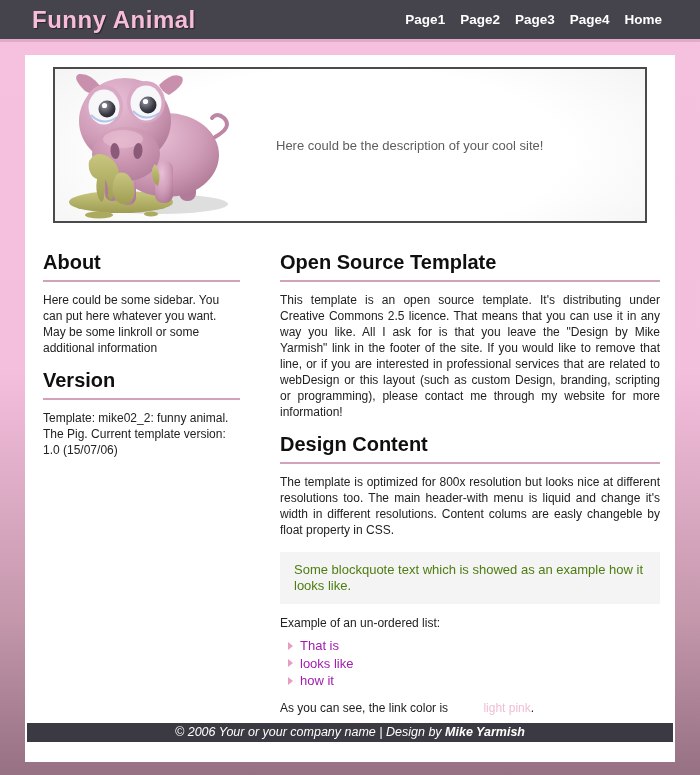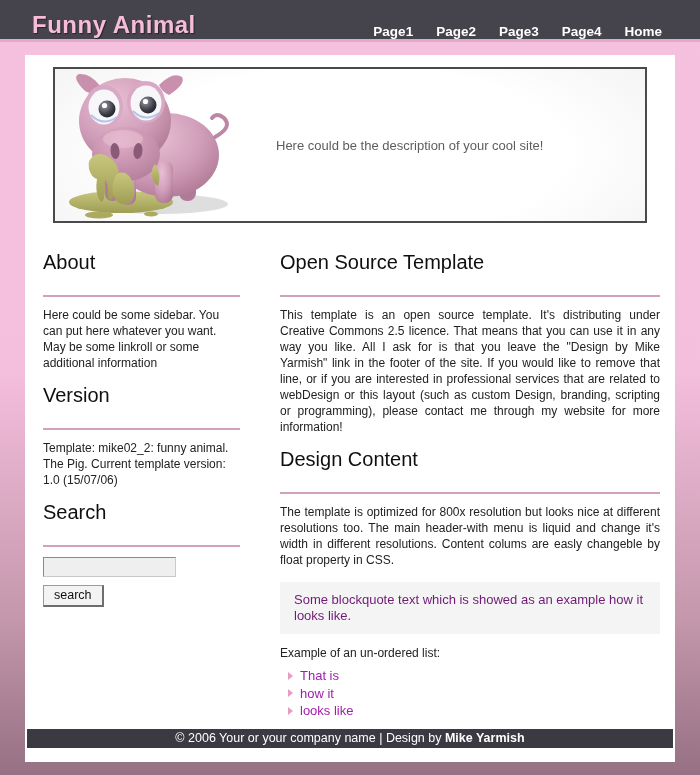--- a/index.html
+++ b/index.html
@@ -11,57 +11,57 @@
   html,body{margin:0;padding:0;}
   body{
     width:700px;height:775px;overflow:hidden;
     font-family:"Liberation Sans","DejaVu Sans",sans-serif;
     background:linear-gradient(180deg,var(--page-bg-top) 0%,#f4bedd 48%,#c497ab 80%,var(--page-bg-bottom) 100%);
   }
   
   .site-header{
     height:42px;background:var(--header-bg);
     border-bottom:3px solid #e2a9c9;
-    display:flex;align-items:flex-end;justify-content:space-between;
+    display:flex;align-items:center;justify-content:space-between;
     padding:0 38px 0 32px;
   }
   .site-title{
     color:var(--title-pink);font-size:24px;font-weight:bold;
     text-shadow:1px 1px 1px rgba(0,0,0,.45);letter-spacing:.5px;
   }
-  .top-nav{display:flex;gap:23px;}
+  .top-nav{display:flex;gap:15px;}
   .top-nav a{color:#ffffff;font-size:13.5px;font-weight:bold;text-decoration:none;cursor:pointer;}
   
   .container{
     position:relative;width:650px;height:707px;margin:13px auto 0;
     background:#ffffff;overflow:hidden;
   }
   
   .banner{
     margin:12px 28px 0;height:156px;border:2px solid #4a4a4a;
     background:radial-gradient(ellipse 130% 200% at 50% 55%, #ffffff 28%, #f0f0f0 55%, #cfcfcf 85%, #a8a8a8 100%);
     display:flex;align-items:stretch;overflow:hidden;
   }
   .banner-pig{flex:none;width:205px;height:152px;}
   .banner-desc{flex:1;display:flex;align-items:center;padding-left:16px;color:#5d5d5d;font-size:13px;}
   
   .content-row{display:flex;padding:28px 15px 0 18px;}
   .sidebar{flex:none;width:197px;}
   .main-col{flex:1;margin-left:40px;}
   h2{
-    font-size:20px;line-height:23px;font-weight:normal;color:#0f0f0f;
-    margin:0 0 10px;padding-bottom:21px;border-bottom:2px solid var(--heading-underline);
+    font-size:20px;line-height:23px;font-weight:bold;color:#0f0f0f;
+    margin:0 0 10px;padding-bottom:6px;border-bottom:2px solid var(--heading-underline);
   }
   .section{margin-bottom:6px;}
   .section + .section h2{margin-top:12px;}
   p{font-size:12px;line-height:16px;color:#222222;margin:0 0 13px;}
   .main-col p{text-align:justify;}
   blockquote{
     margin:14px 0 11px;padding:10px 14px;background:var(--blockquote-bg);
-    font-size:13px;line-height:16px;color:#701a75;
+    font-size:13px;line-height:16px;color:#4d7c0f;
   }
   .list-intro{margin:0 0 6px;}
   ul.arrow-list{list-style:none;margin:0 0 10px;padding:0 0 0 8px;}
   ul.arrow-list li{display:flex;align-items:center;font-size:13px;line-height:17.5px;color:#a21caf;}
   .arrow-bullet{
     display:inline-block;width:0;height:0;margin-right:7px;
     border-left:5px solid var(--bullet-pink);
     border-top:4px solid transparent;border-bottom:4px solid transparent;
   }
   .link-pink{color:var(--link-pink);text-decoration:none;cursor:pointer;margin-left:32px;}
@@ -72,23 +72,23 @@
     font-size:12px;padding:0 4px;
   }
   .search-button{
     font-family:inherit;font-size:12.5px;color:#111;
     padding:2px 10px 3px;background:#f3f3f3;
     border:1px solid #9a9a9a;border-right:2px solid #6e6e6e;border-bottom:2px solid #6e6e6e;
     cursor:pointer;
   }
   
   .site-footer{
-    position:absolute;left:2px;right:2px;bottom:14px;height:19px;
+    position:absolute;left:2px;right:2px;bottom:20px;height:19px;
     background:var(--footer-bg);color:#ffffff;
-    font-size:12.5px;line-height:19px;text-align:center;
+    font-size:12.5px;line-height:19px;text-align:center;font-style:italic;
   }
   .site-footer a{color:#ffffff;font-weight:bold;text-decoration:none;cursor:pointer;}
 </style>
 </head>
 <body>
 
 <div class="site-header">
   <div class="site-title">Funny Animal</div>
   <nav class="top-nav">
     <a>Page1</a>
@@ -163,49 +163,44 @@
 
     <div class="sidebar">
       <div class="section">
         <h2>About</h2>
         <p>Here could be some sidebar. You can put here whatever you want. May be some linkroll or some additional information</p>
       </div>
       <div class="section">
         <h2>Version</h2>
         <p><span>Template: mike02_2: funny animal. The Pig.</span> <span>Current template version: 1.0 (15/07/06)</span></p>
       </div>
-      <div class="section">
-        <h2>Search</h2>
-        <input type="text" class="search-input" value="" style="">
-        <button type="button" class="search-button">search</button>
-      </div>
     </div>
 
     <div class="main-col">
       <div class="section">
         <h2>Open Source Template</h2>
         <p>This template is an open source template. It's distributing under Creative Commons 2.5 licence. That means that you can use it in any way you like. All I ask for is that you leave the "Design by Mike Yarmish" link in the footer of the site. If you would like to remove that line, or if you are interested in professional services that are related to webDesign or this layout (such as custom Design, branding, scripting or programming), please contact me through my website for more information!</p>
       </div>
       <div class="section">
         <h2>Design Content</h2>
         <p>The template is optimized for 800x resolution but looks nice at different resolutions too. The main header-with menu is liquid and change it's width in different resolutions. Content colums are easly changeble by float property in CSS.</p>
         <blockquote>Some blockquote text which is showed as an example how it looks like.</blockquote>
         <p class="list-intro">Example of an un-ordered list:</p>
         <ul class="arrow-list">
           <li>
               <span class="arrow-bullet"></span>
               <span>That is</span>
             </li>
           <li>
               <span class="arrow-bullet"></span>
-              <span>how it</span>
+              <span>looks like</span>
             </li>
           <li>
               <span class="arrow-bullet"></span>
-              <span>looks like</span>
+              <span>how it</span>
             </li>
         </ul>
         <p><span>As you can see, the link color is </span><a class="link-pink">light pink</a><span>.</span></p>
       </div>
     </div>
   </div>
 
   <div class="site-footer">
     <span>© 2006 Your or your company name</span><span> | </span><span>Design by </span><a>Mike Yarmish</a>
   </div>

